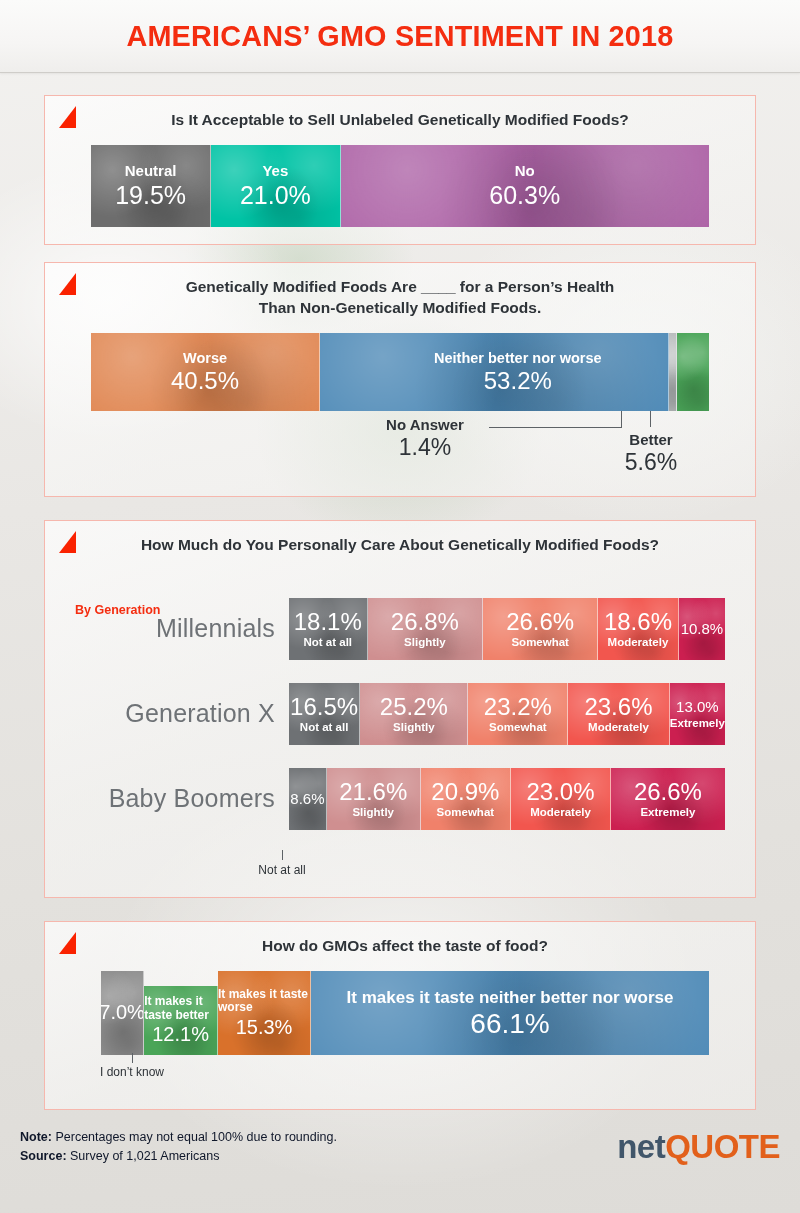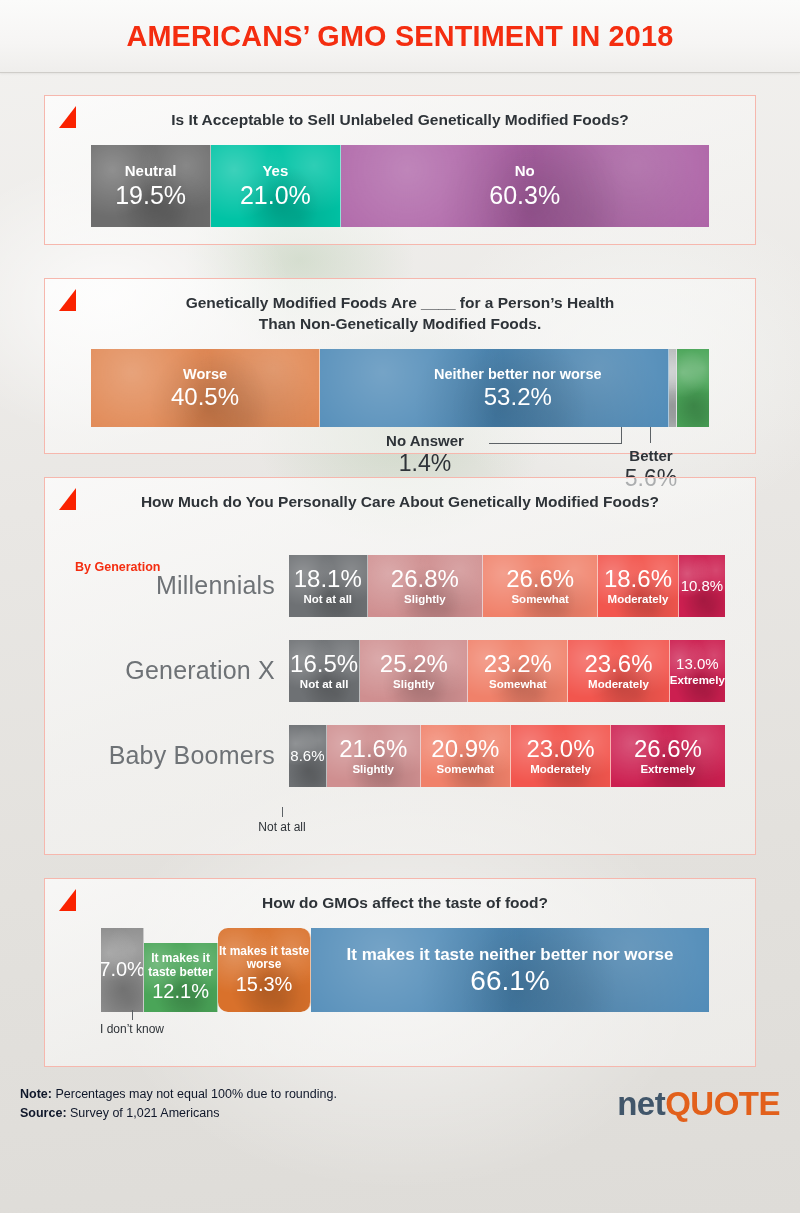--- a/index.html
+++ b/index.html
@@ -80,21 +80,21 @@
   .seg:last-child{border-right:none;}
   .seg .veil{
     position:absolute;inset:0;
     background:
       radial-gradient(circle at 18% 30%, rgba(255,255,255,.24), rgba(255,255,255,0) 42%),
       radial-gradient(circle at 52% 72%, rgba(0,0,0,.14), rgba(0,0,0,0) 46%),
       radial-gradient(circle at 80% 25%, rgba(255,255,255,.18), rgba(255,255,255,0) 40%),
       radial-gradient(circle at 68% 88%, rgba(0,0,0,.10), rgba(0,0,0,0) 44%);
     pointer-events:none;
   }
-  .seg .lbl,.seg .val{position:relative;z-index:2;text-align:center;line-height:1.05;}
+  .seg .lbl,.seg .val{position:relative;z-index:2;line-height:1.05;}
   .seg .lbl{font-weight:bold;}
   .seg .val{font-weight:normal;}
 
   
   .p1 .barwrap{height:82px;margin:14px 46px 26px 46px;}
   .p1 .lbl{font-size:15px;margin-bottom:3px;}
   .p1 .val{font-size:25px;}
 
   
   .p2 .barwrap{height:78px;margin:14px 46px 0 46px;}
@@ -171,21 +171,21 @@
         <span class="val">21.0%</span>
       </div>
       <div class="seg" style="flex:60.3;background:#ab5fa4;">
         <span class="veil"></span>
         <span class="lbl">No</span>
         <span class="val">60.3%</span>
       </div>
     </div>
   </div>
 
-  <div class="panel p2" style="margin-top:33px;height:176px;">
+  <div class="panel p2" style="margin-top:17px;height:235px;">
     <div class="tri"></div>
     <p class="ptitle">
       <span>Genetically Modified Foods Are ____ for a Person’s Health</span><br>
       <span>Than Non-Genetically Modified Foods.</span>
     </p>
 
     <div class="barwrap">
       <div class="seg" style="flex:40.5;background:#df8košice;background:#e08651;">
         <span class="veil"></span>
         <span class="lbl">Worse</span>
@@ -334,21 +334,21 @@
     <div class="barwrap">
       <div class="seg small" style="flex:7.0;background:#8d8d8d;">
         <span class="veil"></span>
         <span class="val">7.0%</span>
       </div>
       <div class="seg small" style="flex:12.1;background:#4aa558;margin-top:15px;">
         <span class="veil"></span>
         <span class="lbl">It makes it taste better</span>
         <span class="val">12.1%</span>
       </div>
-      <div class="seg small" style="flex:15.3;background:#d9712b;border-radius:10px;">
+      <div class="seg small" style="flex:15.3;background:#d9712b;">
         <span class="veil"></span>
         <span class="lbl">It makes it taste worse</span>
         <span class="val">15.3%</span>
       </div>
       <div class="seg wide" style="flex:66.1;background:#4a87b5;">
         <span class="veil"></span>
         <span class="lbl">It makes it taste neither better nor worse</span>
         <span class="val">66.1%</span>
       </div>
     </div>

